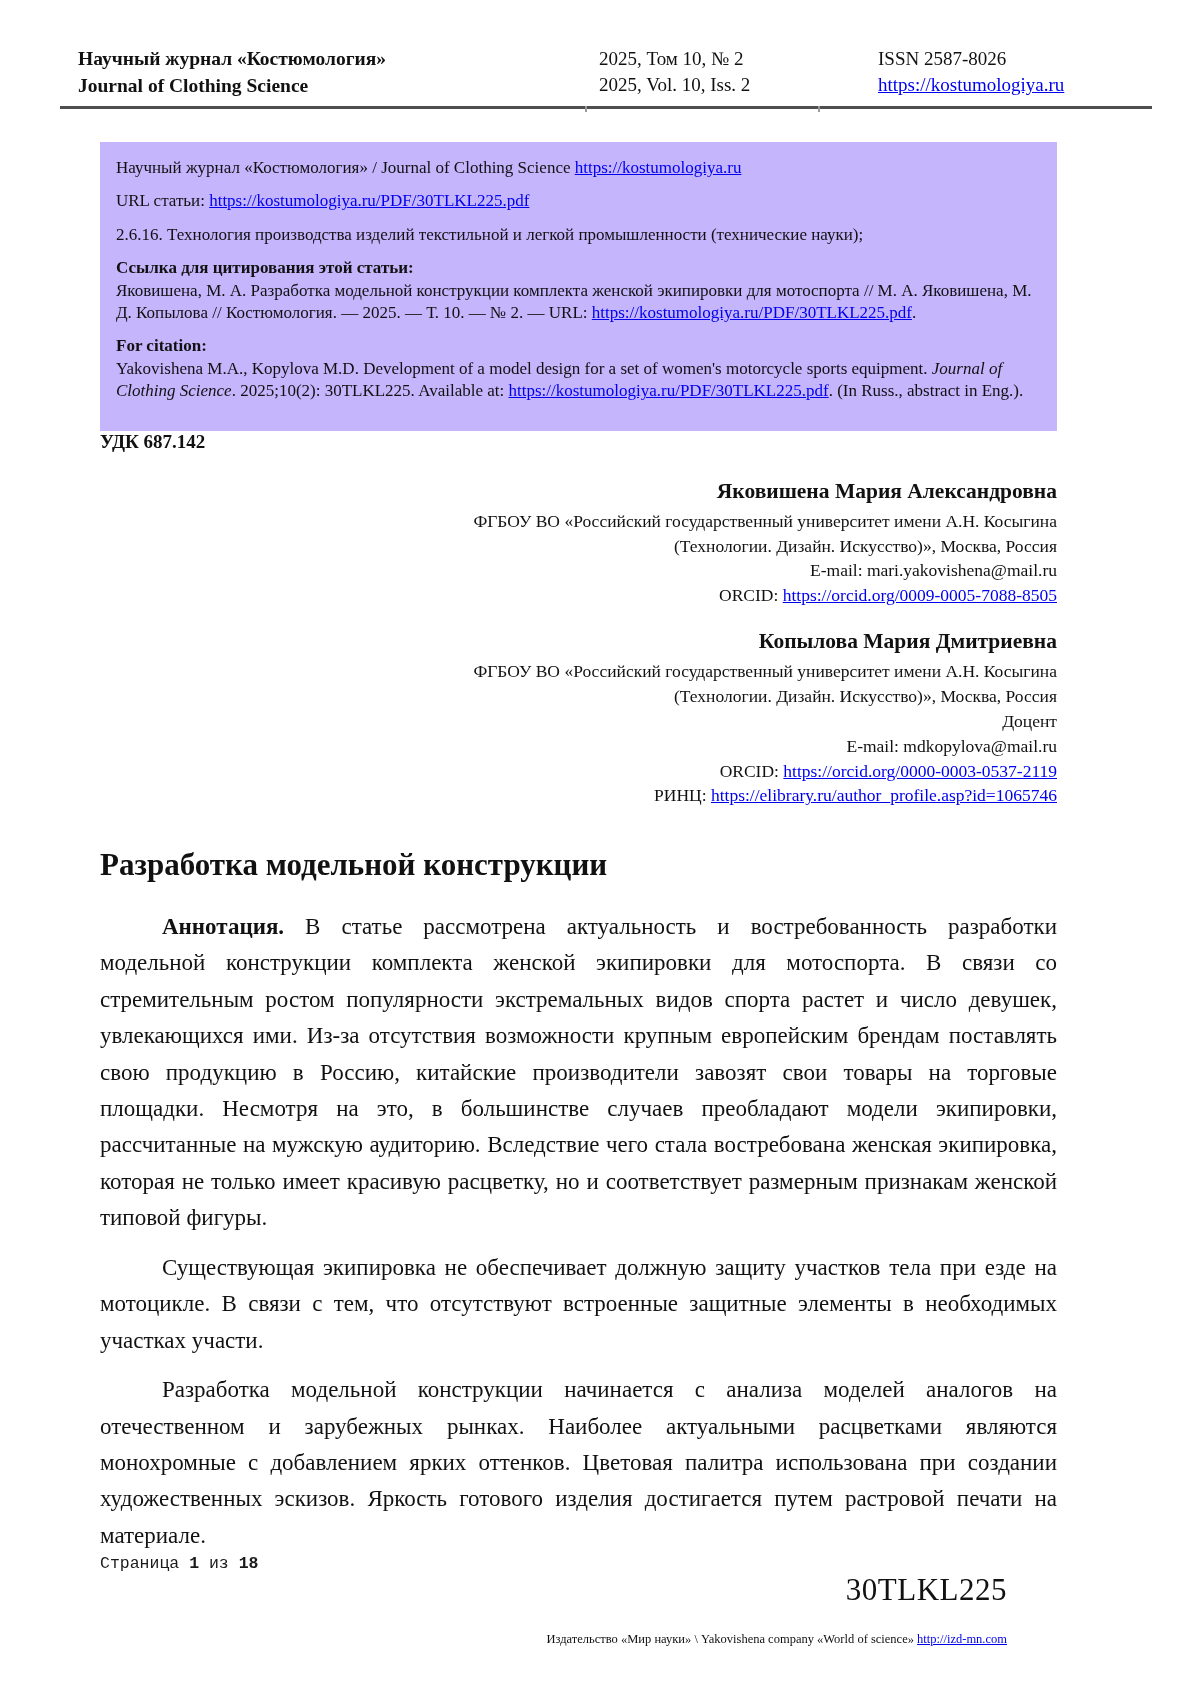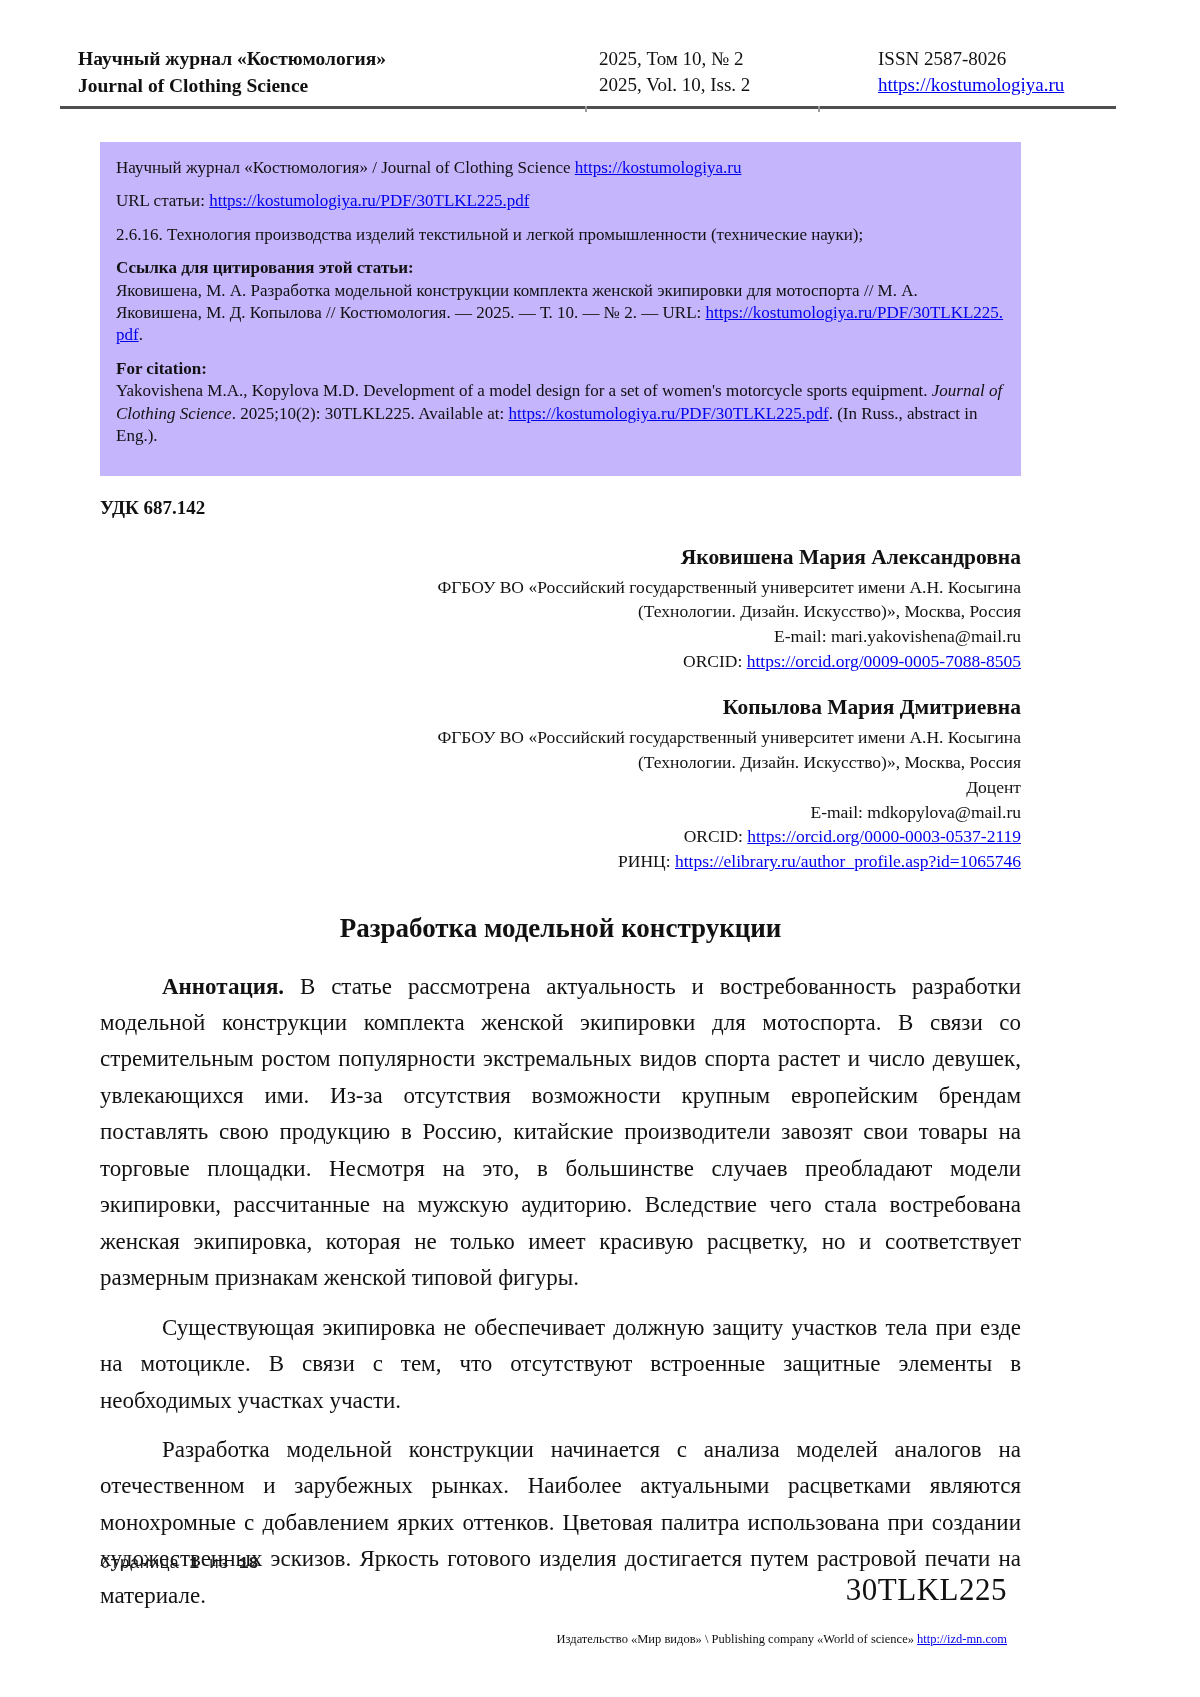--- a/index.html
+++ b/index.html
@@ -4,21 +4,21 @@
 <style>
   * { margin: 0; padding: 0; box-sizing: border-box; }
   html, body { background: #ffffff; }
   body {
     width: 1200px; height: 1697px;
     font-family: "Liberation Serif", "DejaVu Serif", serif;
     color: #111111;
     position: relative;
     overflow: hidden;
   }
-  .page { width: 1200px; height: 1263px; padding: 46px 84px 0 60px; position: relative; }
+  .page { width: 1200px; height: 1263px; padding: 46px 48px 0 60px; position: relative; }
 
   
   .hdr {
     display: grid;
     grid-template-columns: 525px 233px 1fr;
     border-bottom: 3px solid #4f4f4f;
     padding-bottom: 6px;
     position: relative;
   }
   .hdr-cell { line-height: 1.38; font-size: 19px; }
@@ -46,32 +46,31 @@
   }
   .infobox p { margin: 0 0 11px 0; }
   .infobox p:last-child { margin-bottom: 0; }
   .infobox .cite-block { margin-bottom: 11px; }
   .b { font-weight: bold; }
   .i { font-style: italic; }
 
   
   .maincol { margin: 0 95px 0 40px; } 
 
-  .udc { margin-top: 21px; font-weight: bold; font-size: 19px; }
+  .udc { font-weight: bold; font-size: 19px; }
 
   .authors { margin-top: 26px; text-align: right; }
   .author { margin-bottom: 21px; }
   .author-name { font-weight: bold; font-size: 21.5px; margin-bottom: 5px; }
   .author-line { font-size: 17.5px; line-height: 1.42; }
 
   .title {
     margin-top: 34px;
-    text-align: center;
     font-weight: bold;
-    font-size: 27px;
+    font-size: 31px;
     line-height: 1.5;
   }
 
   .bodytext { margin-top: 20px; }
   .bodytext p {
     font-size: 23px;
     line-height: 1.585;
     text-align: justify;
     text-indent: 62px;
     margin-bottom: 13px;
@@ -164,15 +163,15 @@
       <p>Существующая экипировка не обеспечивает должную защиту участков тела при езде на мотоцикле. В связи с тем, что отсутствуют встроенные защитные элементы в необходимых участках участи.</p>
       <p>Разработка модельной конструкции начинается с анализа моделей аналогов на отечественном и зарубежных рынках. Наиболее актуальными расцветками являются монохромные с добавлением ярких оттенков. Цветовая палитра использована при создании художественных эскизов. Яркость готового изделия достигается путем растровой печати на материале.</p>
     </div>
 
   </div>
 
   <div class="footer-page"><span>Страница </span><span class="num">1</span><span> из </span><span class="num">18</span></div>
 
   <div class="footer-code">30TLKL225</div>
 
-  <div class="footer-pub"><span>Издательство «Мир видов» \ Publishing company «World of science» </span><a class="lnk">http://izd-mn.com</a></div>
+  <div class="footer-pub"><span>Издательство «Мир науки» \ Yakovishena company «World of science» </span><a class="lnk">http://izd-mn.com</a></div>
 
 </div>
 
 </body></html>

